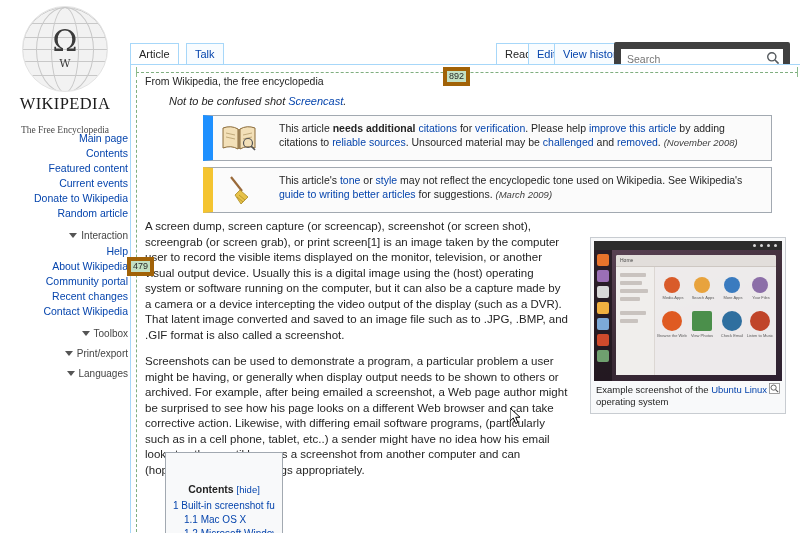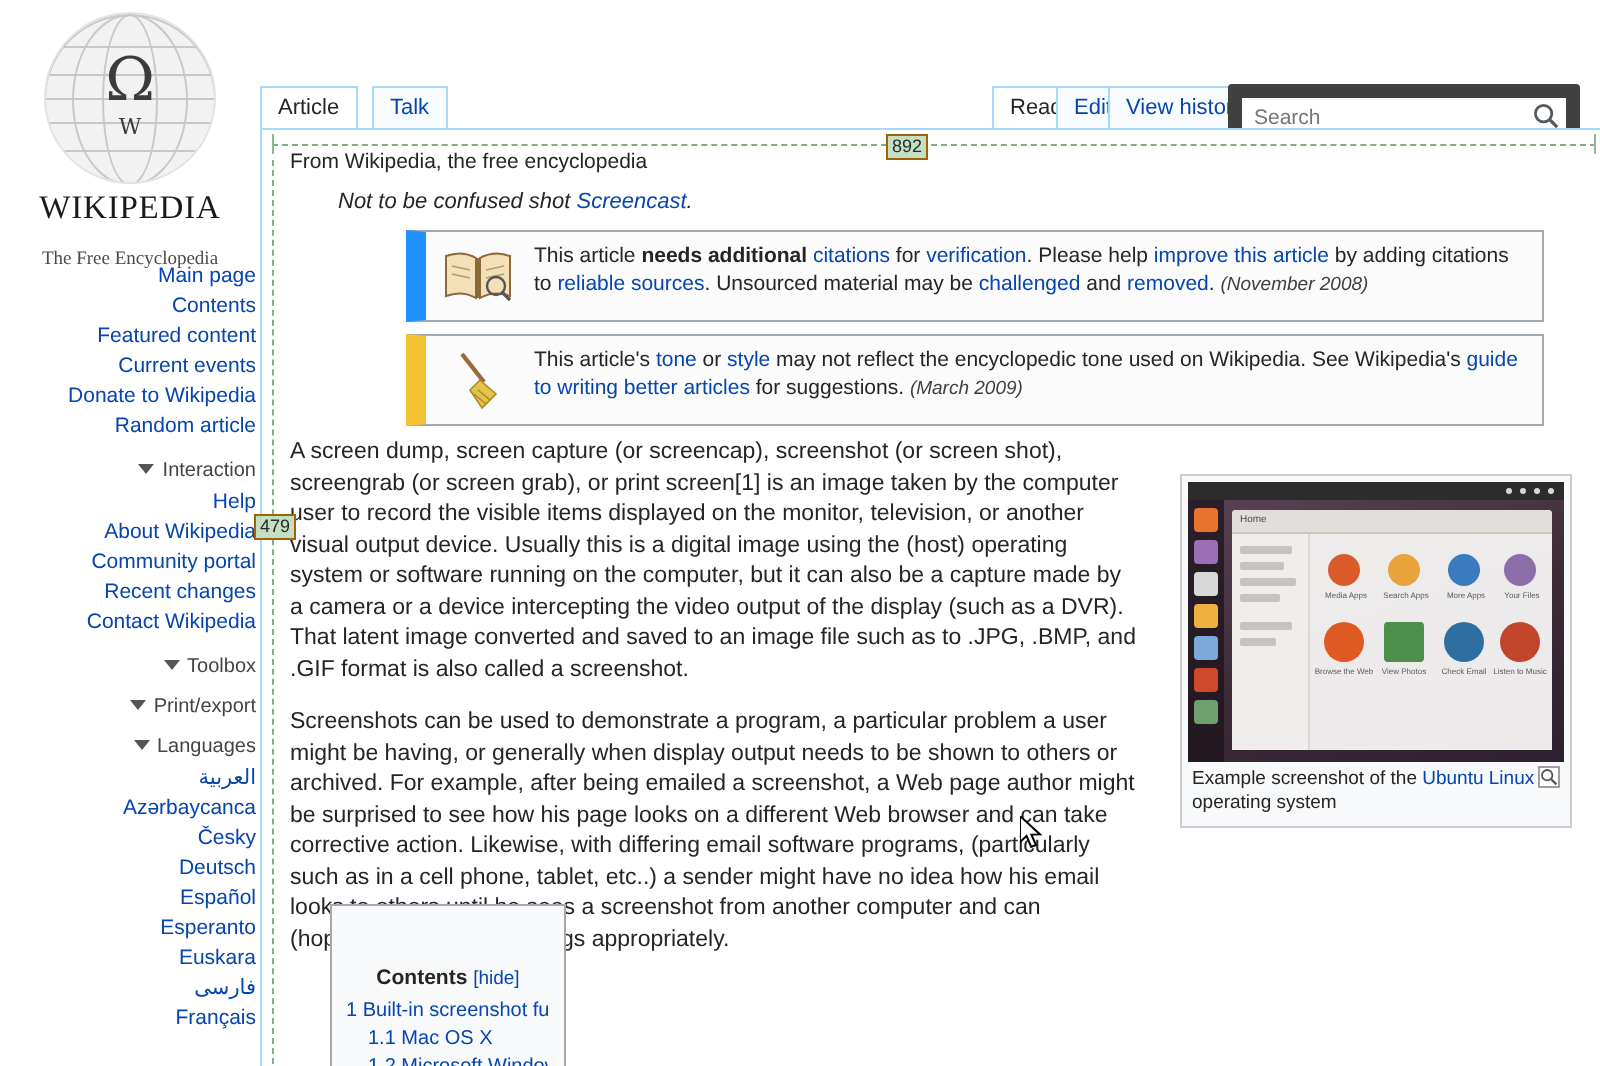--- a/index.html
+++ b/index.html
@@ -280,21 +280,21 @@
 
   
   .ambox {
     margin: 0 14px 6px 58px;
     border: 1px solid #a2a9b1;
     border-left: 10px solid #1e90ff;
     background: #fbfbfb;
     padding: 5px 6px 5px 6px;
     display: flex;
     align-items: flex-start;
-    gap: 8px;
+    gap: 20px;
     font-size: 10.5px;
     line-height: 14px;
   }
   .ambox.style {
     border-left-color: #f4c430;
   }
   .ambox-icon {
     flex: 0 0 40px;
     height: 34px;
     position: relative;
@@ -467,21 +467,21 @@
   .toc-l2 { padding-left: 11px; }
 
   
   .measure-badge {
     position: absolute;
     background: #c3e0c3;
     color: #2a2a2a;
     font-size: 9px;
     line-height: 11px;
     padding: 0 2px;
-    border: 1px solid #a16207;
+    border: 4px solid #a16207;
     z-index: 40;
   }
   .measure-line-h {
     position: absolute;
     border-top: 1px dashed #7fae7f;
     z-index: 39;
   }
   .measure-line-v {
     position: absolute;
     border-left: 1px dashed #7fae7f;
@@ -553,31 +553,20 @@
   <div class="nav-block">
     <div class="nav-head"><span class="caret"></span><span>Toolbox</span></div>
   </div>
 
   <div class="nav-block">
     <div class="nav-head"><span class="caret"></span><span>Print/export</span></div>
   </div>
 
   <div class="nav-block">
     <div class="nav-head"><span class="caret"></span><span>Languages</span></div>
-    <div class="nav-sub">
-      <a class="nav-link">العربية</a>
-      <a class="nav-link">Azərbaycanca</a>
-      <a class="nav-link">Česky</a>
-      <a class="nav-link">Deutsch</a>
-      <a class="nav-link">Español</a>
-      <a class="nav-link">Esperanto</a>
-      <a class="nav-link">Euskara</a>
-      <a class="nav-link">فارسی</a>
-      <a class="nav-link">Français</a>
-    </div>
   </div>
 </div>
 
 <div id="content-area">
 
   <div id="tabs-row">
     <div class="tab selected" id="tab-article">Article</div>
     <div class="tab" id="tab-talk">Talk</div>
     <div class="tab selected" id="tab-read">Read</div>
     <div class="tab" id="tab-edit">Edit</div>

